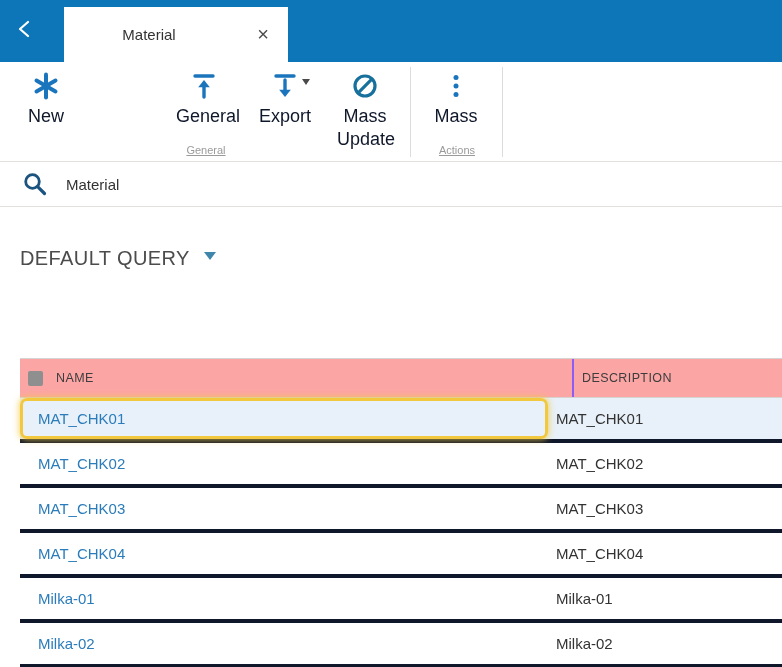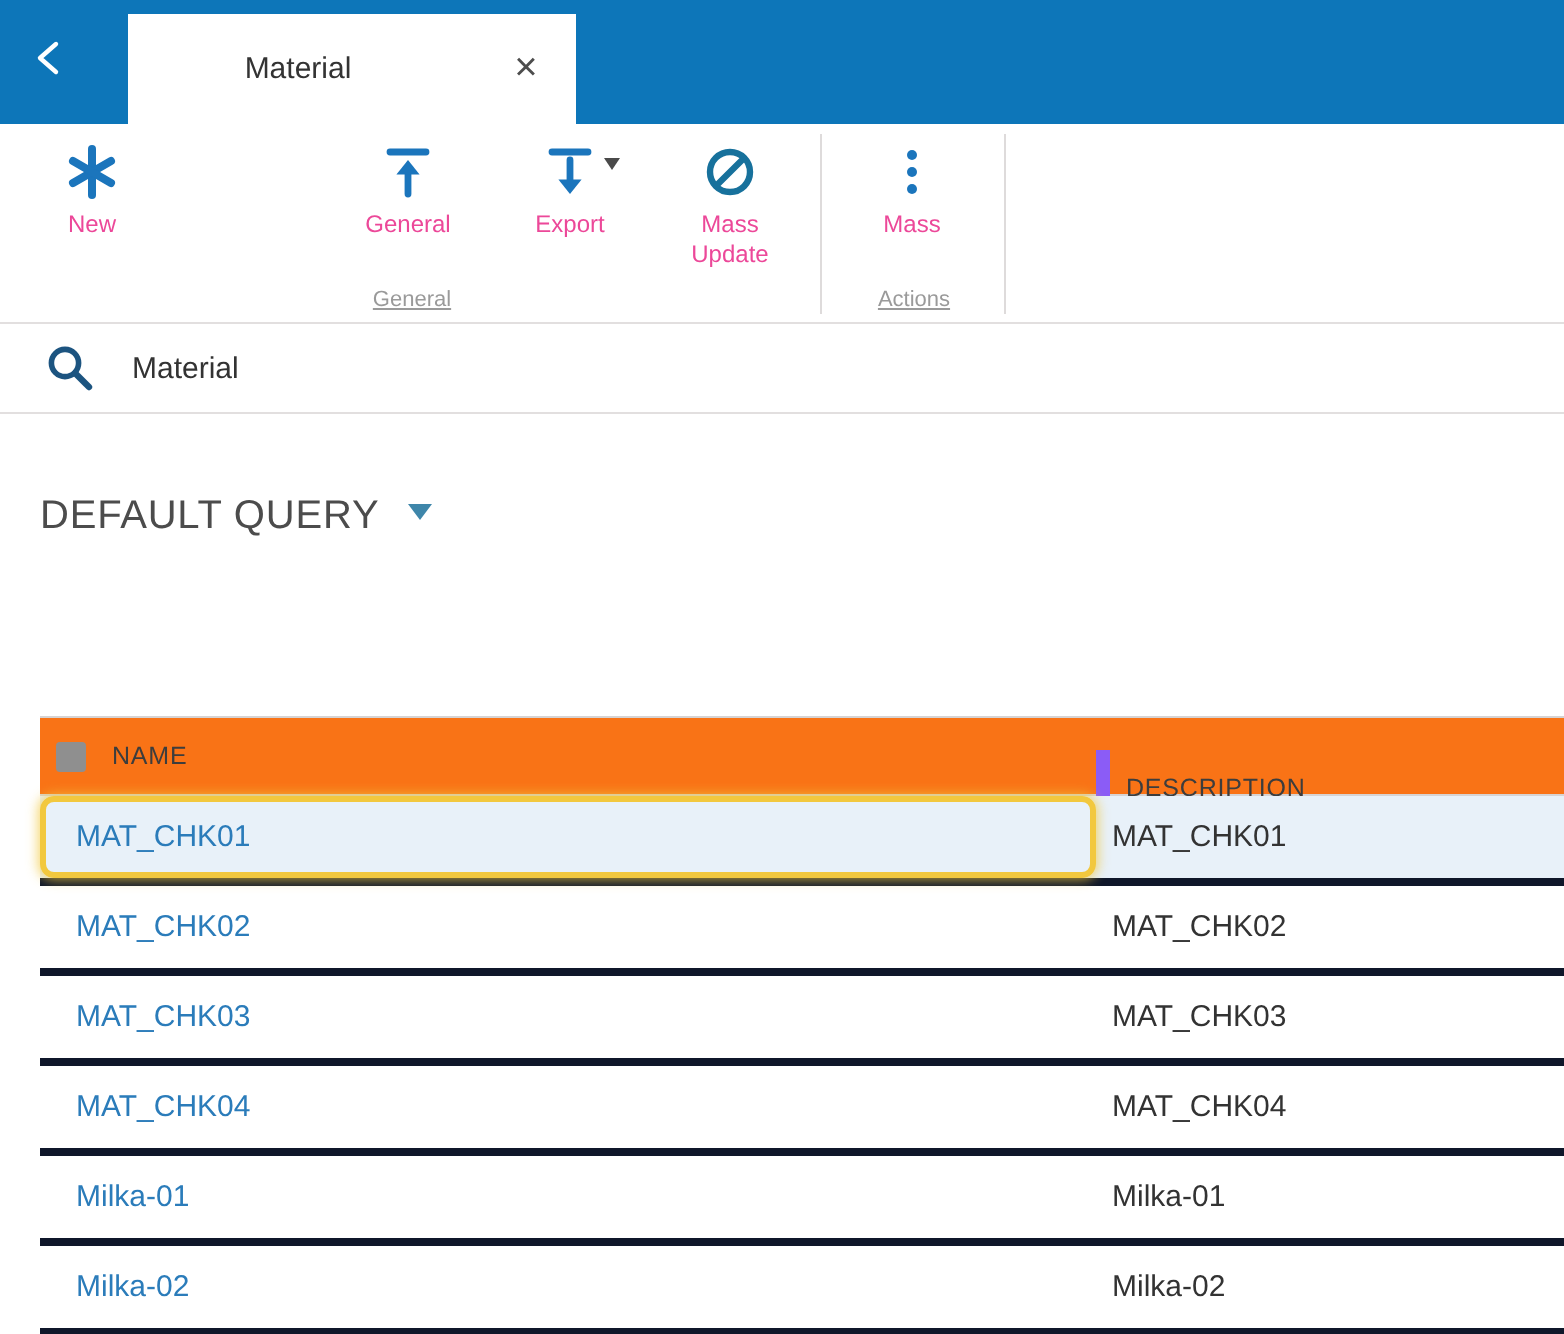--- a/index.html
+++ b/index.html
@@ -18,21 +18,21 @@
   .tab-close { position:absolute; right:10px; top:0; bottom:0; width:30px;
                display:flex; align-items:center; justify-content:center;
                font-size:20px; color:#4d4d4d; cursor:pointer; }
 
   
   .toolbar { position:relative; height:100px; background:#ffffff; border-bottom:1px solid #e2dfdf; }
   .tb-btn { position:absolute; top:7px; width:80px; display:flex; flex-direction:column;
             align-items:center; cursor:pointer; }
   .tb-btn .icon-wrap { height:34px; display:flex; align-items:center; justify-content:center;
                        position:relative; }
-  .tb-btn .lbl { margin-top:2px; font-size:12px; color:#ec4899; text-align:center;
+  .tb-btn .lbl { margin-top:2px; font-size:18px; color:#0f172a; text-align:center;
                  line-height:1.25; max-width:56px; }
   .b0{left:6px;} .b1{left:84px;} .b2{left:164px;} .b3{left:245px;} .b4{left:325px;justify-content:space-between;} .b5{left:416px;}
   .export-caret { position:absolute; right:-10px; top:10px; width:0; height:0;
                   border-left:4.5px solid transparent; border-right:4.5px solid transparent;
                   border-top:6px solid #4a4a4a; }
   .tb-group-label { position:absolute; top:82px; font-size:11px; color:#9a9a9a; text-align:center;text-decoration:underline; }
   .g0{left:0; width:412px;} .g1{left:412px; width:90px;}
   .tb-sep { position:absolute; top:5px; height:90px; width:1px; background:#dedbdb; }
   .s0{left:410px;} .s1{left:502px;}
 
@@ -44,28 +44,28 @@
 
   
   .query-row { height:63px; padding:40px 0 0 20px; display:flex; align-items:flex-start;
                gap:14px; cursor:pointer; }
   .query-label { font-size:20px; color:#4c4c4c; letter-spacing:0.4px; }
   .query-caret { width:0; height:0; border-left:6px solid transparent;
                  border-right:6px solid transparent; border-top:8px solid #3e86aa; margin-top:5px; }
 
   
   .table { margin:88px 0 0 20px; }
-  .t-header { height:40px; background:#f97316; border-top:1px solid #d6d3d3;
-              border-bottom:1px solid #d6d3d3; display:flex; align-items:center; }
+  .t-header { height:40px; background:#fca5a5; border-top:1px solid #d6d3d3;
+              border-bottom:1px solid #d6d3d3; display:flex; align-items:flex-end;gap:24px; }
   .th-name { width:528px; display:flex; align-items:center; padding-left:8px; gap:13px;
              height:100%; }
   .checkbox { width:15px; height:15px; background:#8f8f8f; border-radius:2px; cursor:pointer; }
   .th-label { font-size:12.5px; color:#3d3d3d; letter-spacing:0.4px; cursor:pointer; }
   .th-desc { flex:1; padding-left:8px; height:100%; display:flex; align-items:center;
-             border-left:7px solid #8b5cf6;margin-top:32px; }
+             border-left:2px solid #8b5cf6;margin-top:32px; }
   .t-row { height:45px; display:flex; align-items:stretch; border-bottom:4px solid #0f172a;
            position:relative; cursor:pointer; }
   .cell-name { width:528px; padding-left:18px; font-size:15px; position:relative;
                display:flex; align-items:center; }
   .link { color:#2b7cba; text-decoration:none; cursor:pointer; }
   .cell-desc { flex:1; padding-left:8px; font-size:15px; color:#333333;
                display:flex; align-items:center; }
   .t-row.selected { background:#e8f1f9; }
   .t-row.selected .cell-name::after { content:""; position:absolute; left:0; right:0; top:0; bottom:0;
                border:3px solid #f2c83e; border-radius:7px;

